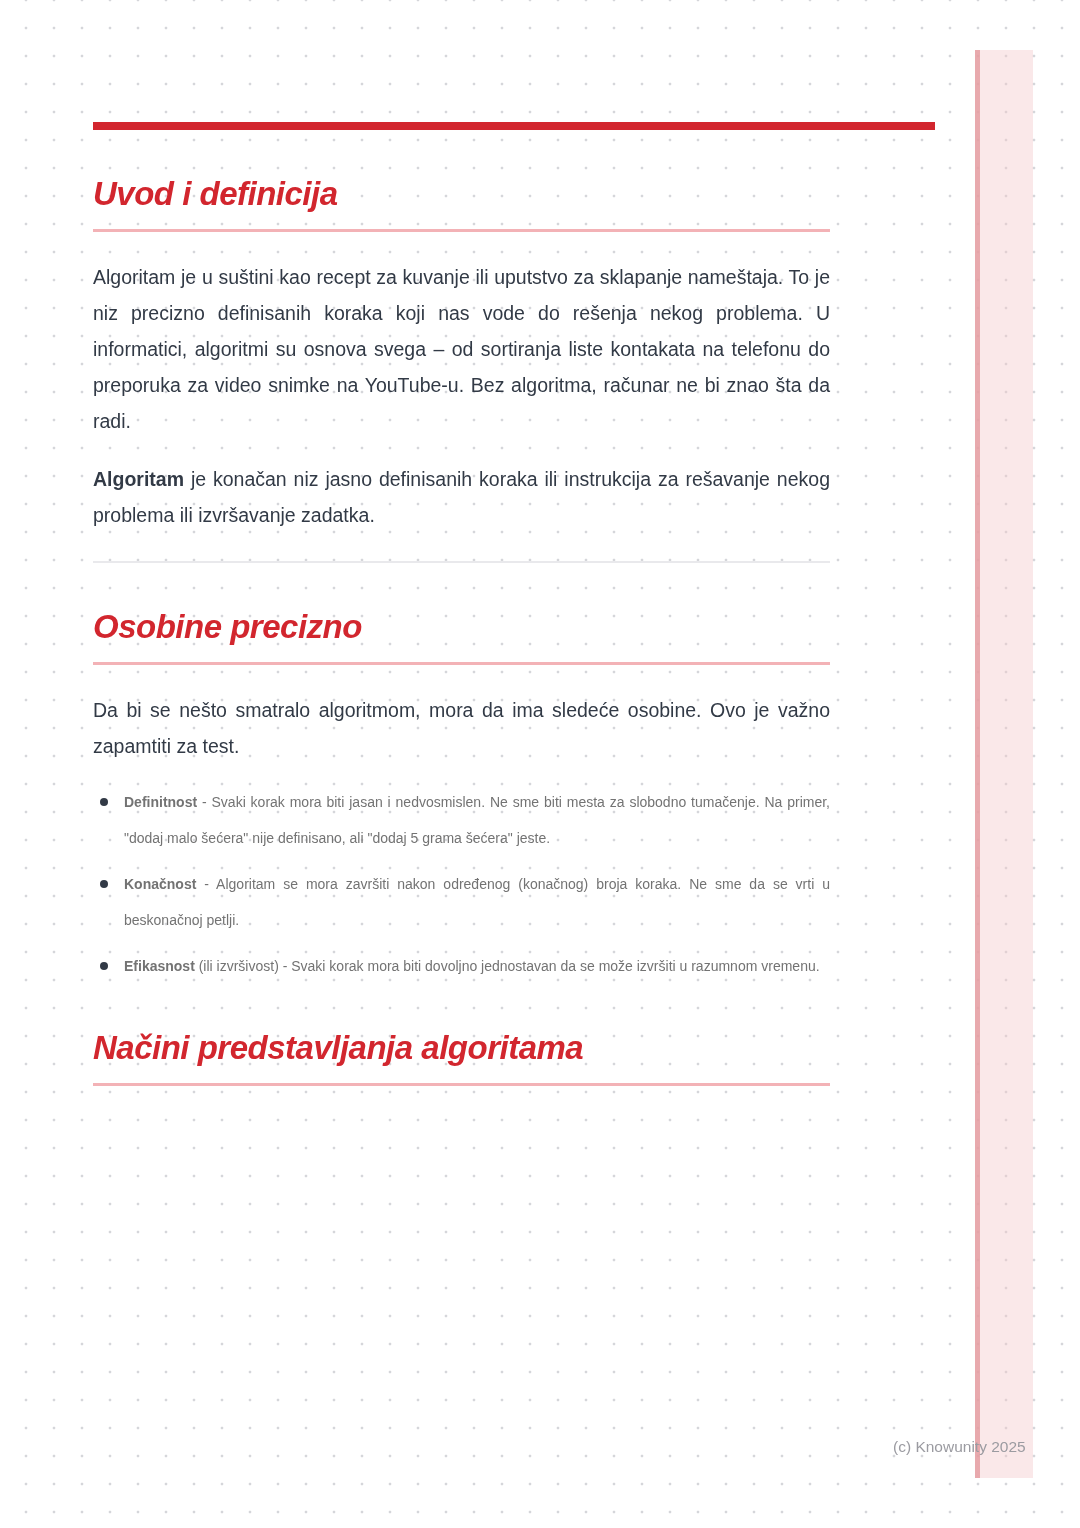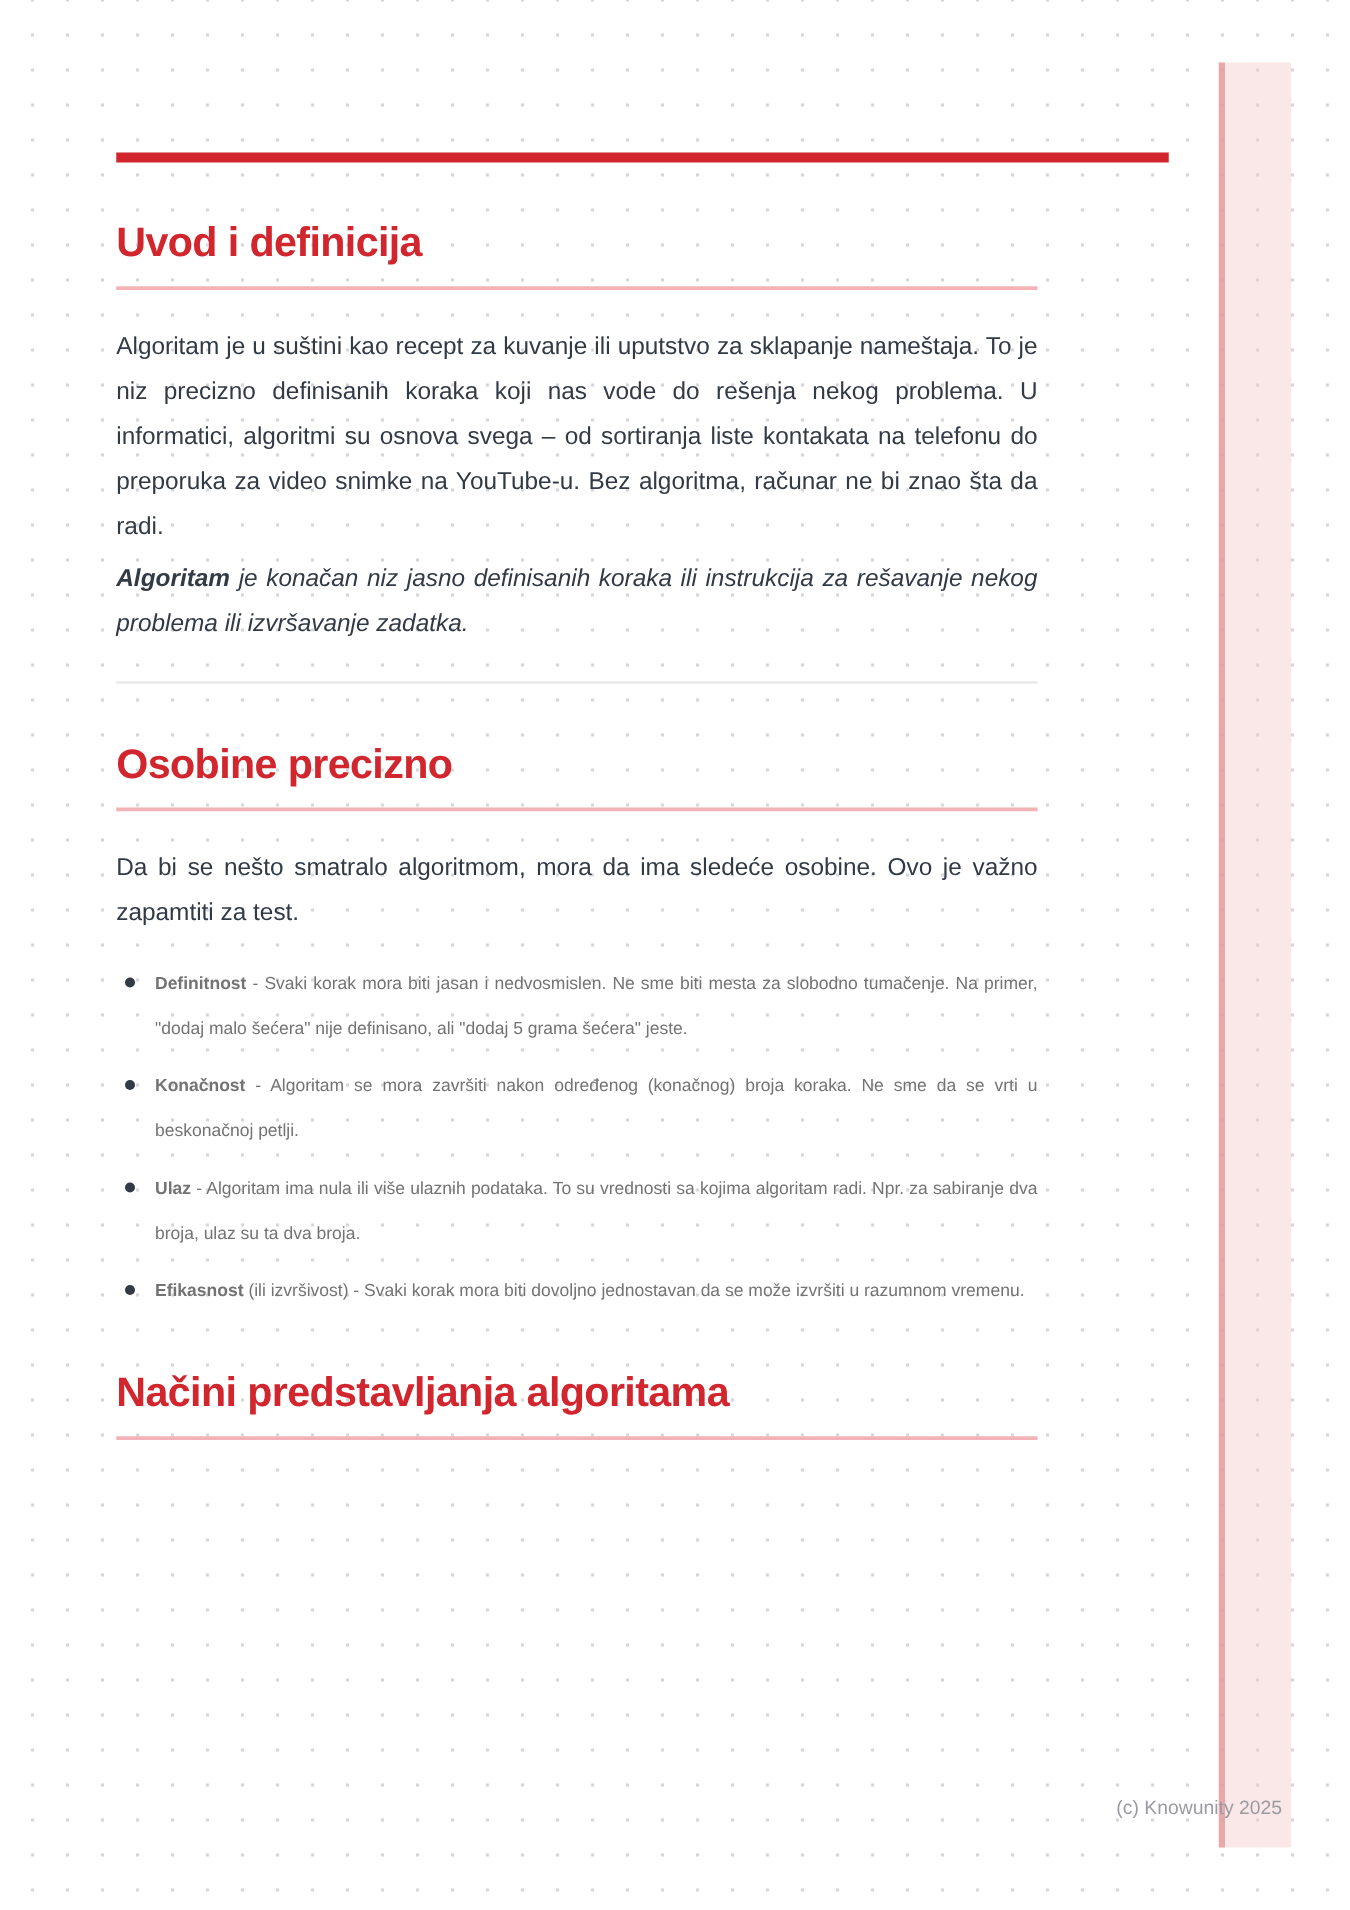--- a/index.html
+++ b/index.html
@@ -21,28 +21,28 @@
     z-index:1;
   }
   .content { position:absolute; left:93px; top:96px; width:842px; z-index:2; }
   .doc-title {
     font-size:50px; font-weight:bold; color:#d2262e;
     letter-spacing:-1.5px; line-height:56px;
   }
   .title-rule { margin-top:26px; width:842px; height:8px; background:#d2262e; }
   .section-heading {
     margin-top:44px; font-size:33px; font-weight:bold; color:#d2262e;
-    letter-spacing:-0.5px; line-height:40px;
+    letter-spacing:-0.5px; line-height:40px;font-style:italic;
   }
   .heading-underline { margin-top:15px; width:737px; height:3px; background:#f3b2b6; }
   .para {
     margin-top:27px; width:737px; font-size:19.5px; line-height:36px;
     text-align:justify; color:#323a46;
   }
-  .para.tight { margin-top:6px;font-style:italic; }
+  .para.tight { margin-top:22px; }
   .term { font-weight:bold; }
   .section-divider { margin-top:28px; width:737px; height:2px; background:#e9e9ec; }
   .bullet-list { margin-top:20px; width:737px; list-style:none; }
   .bullet-item {
     position:relative; padding-left:31px; margin-bottom:10px;
     font-size:14px; line-height:36px; text-align:justify; color:#737373;
   }
   .marker {
     position:absolute; left:7px; top:14px; width:8px; height:8px;
     border-radius:50%; background:#323a46;
@@ -79,24 +79,20 @@
       <li class="bullet-item">
         <span class="marker"></span>
         <span class="term">Definitnost</span><span> - Svaki korak mora biti jasan i nedvosmislen. Ne sme biti mesta za slobodno tumačenje. Na primer, "dodaj malo šećera" nije definisano, ali "dodaj 5 grama šećera" jeste.</span>
       </li>
       <li class="bullet-item">
         <span class="marker"></span>
         <span class="term">Konačnost</span><span> - Algoritam se mora završiti nakon određenog (konačnog) broja koraka. Ne sme da se vrti u beskonačnoj petlji.</span>
       </li>
       <li class="bullet-item">
         <span class="marker"></span>
-        <span class="term">Ulaz</span><span> - Algoritam ima nula ili više ulaznih podataka. To su vrednosti sa kojima algoritam radi. Npr. za sabiranje dva broja, ulaz su ta dva broja.</span>
-      </li>
-      <li class="bullet-item">
-        <span class="marker"></span>
         <span class="term">Efikasnost</span><span> (ili izvršivost) - Svaki korak mora biti dovoljno jednostavan da se može izvršiti u razumnom vremenu.</span>
       </li>
     </ul>
   </section>
 
   <section>
     <h2 class="section-heading">Načini predstavljanja algoritama</h2>
     <div class="heading-underline"></div>
   </section>
 

